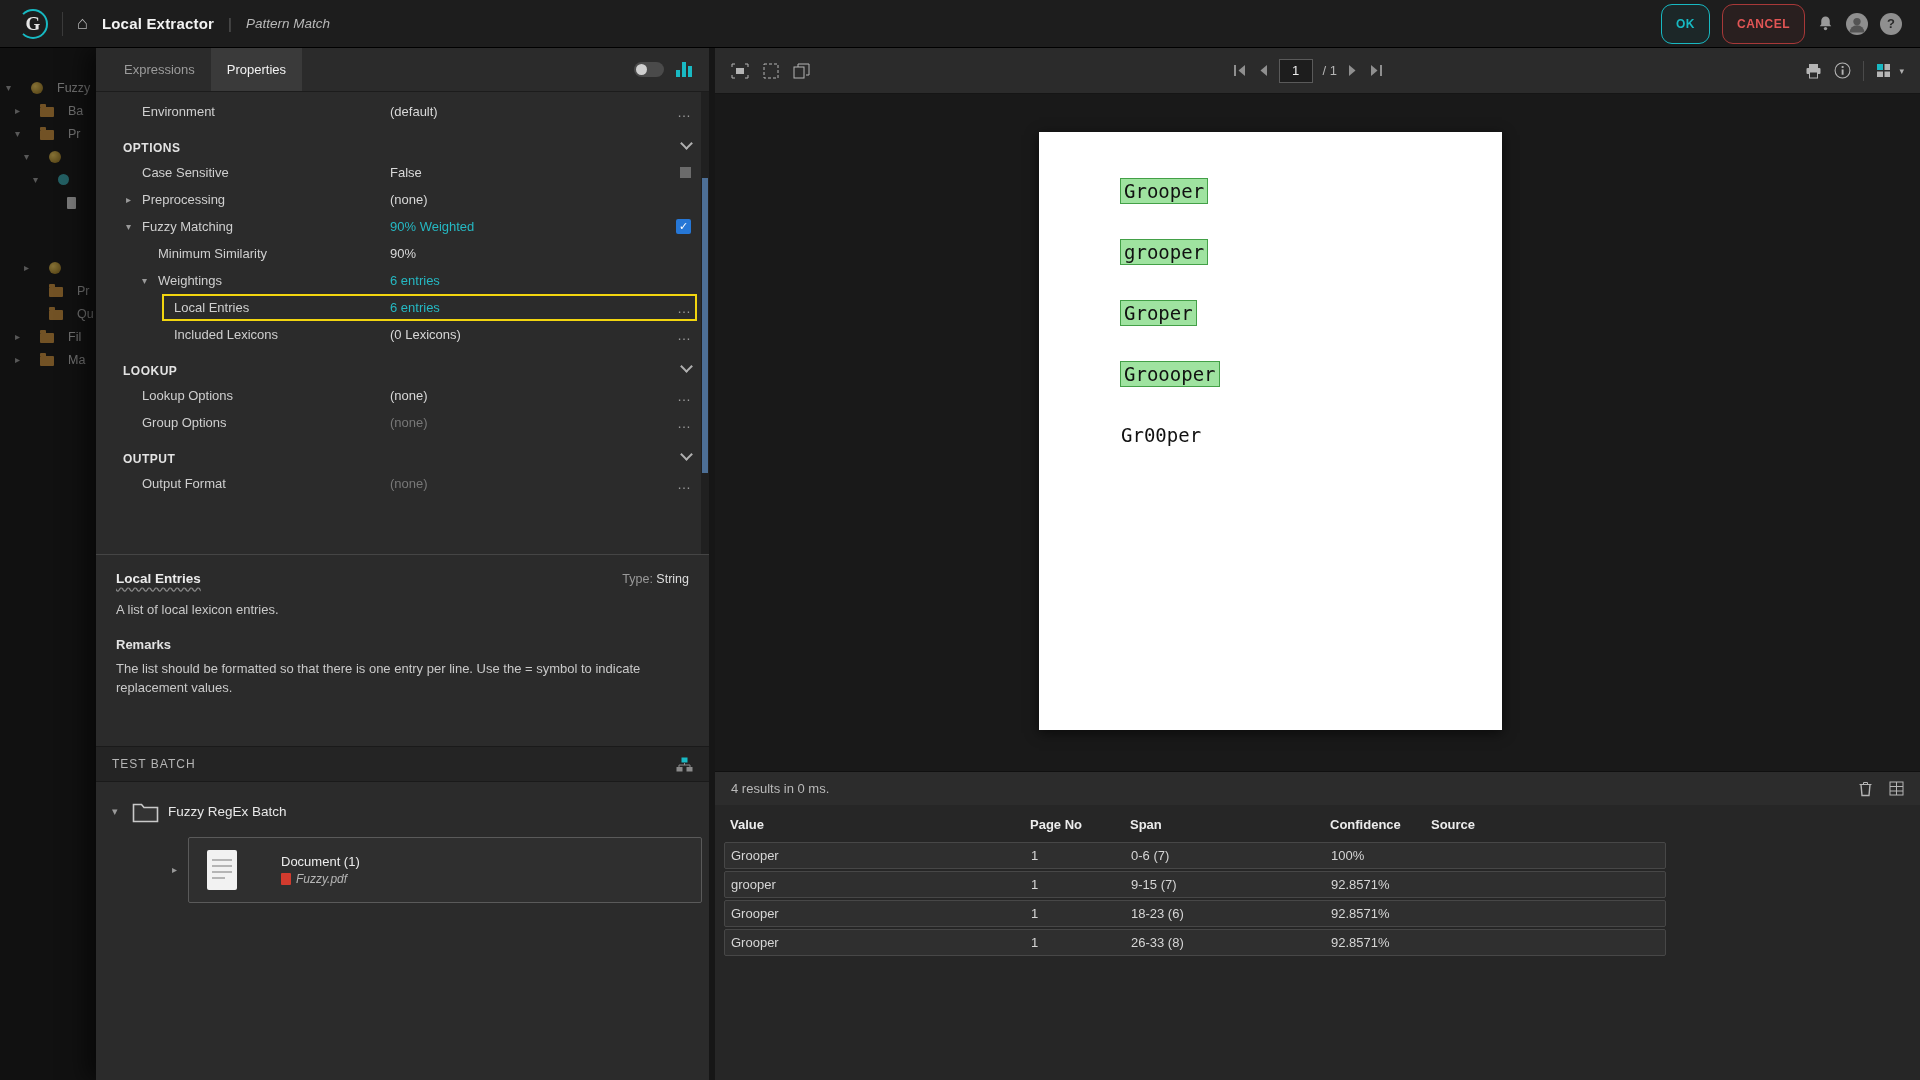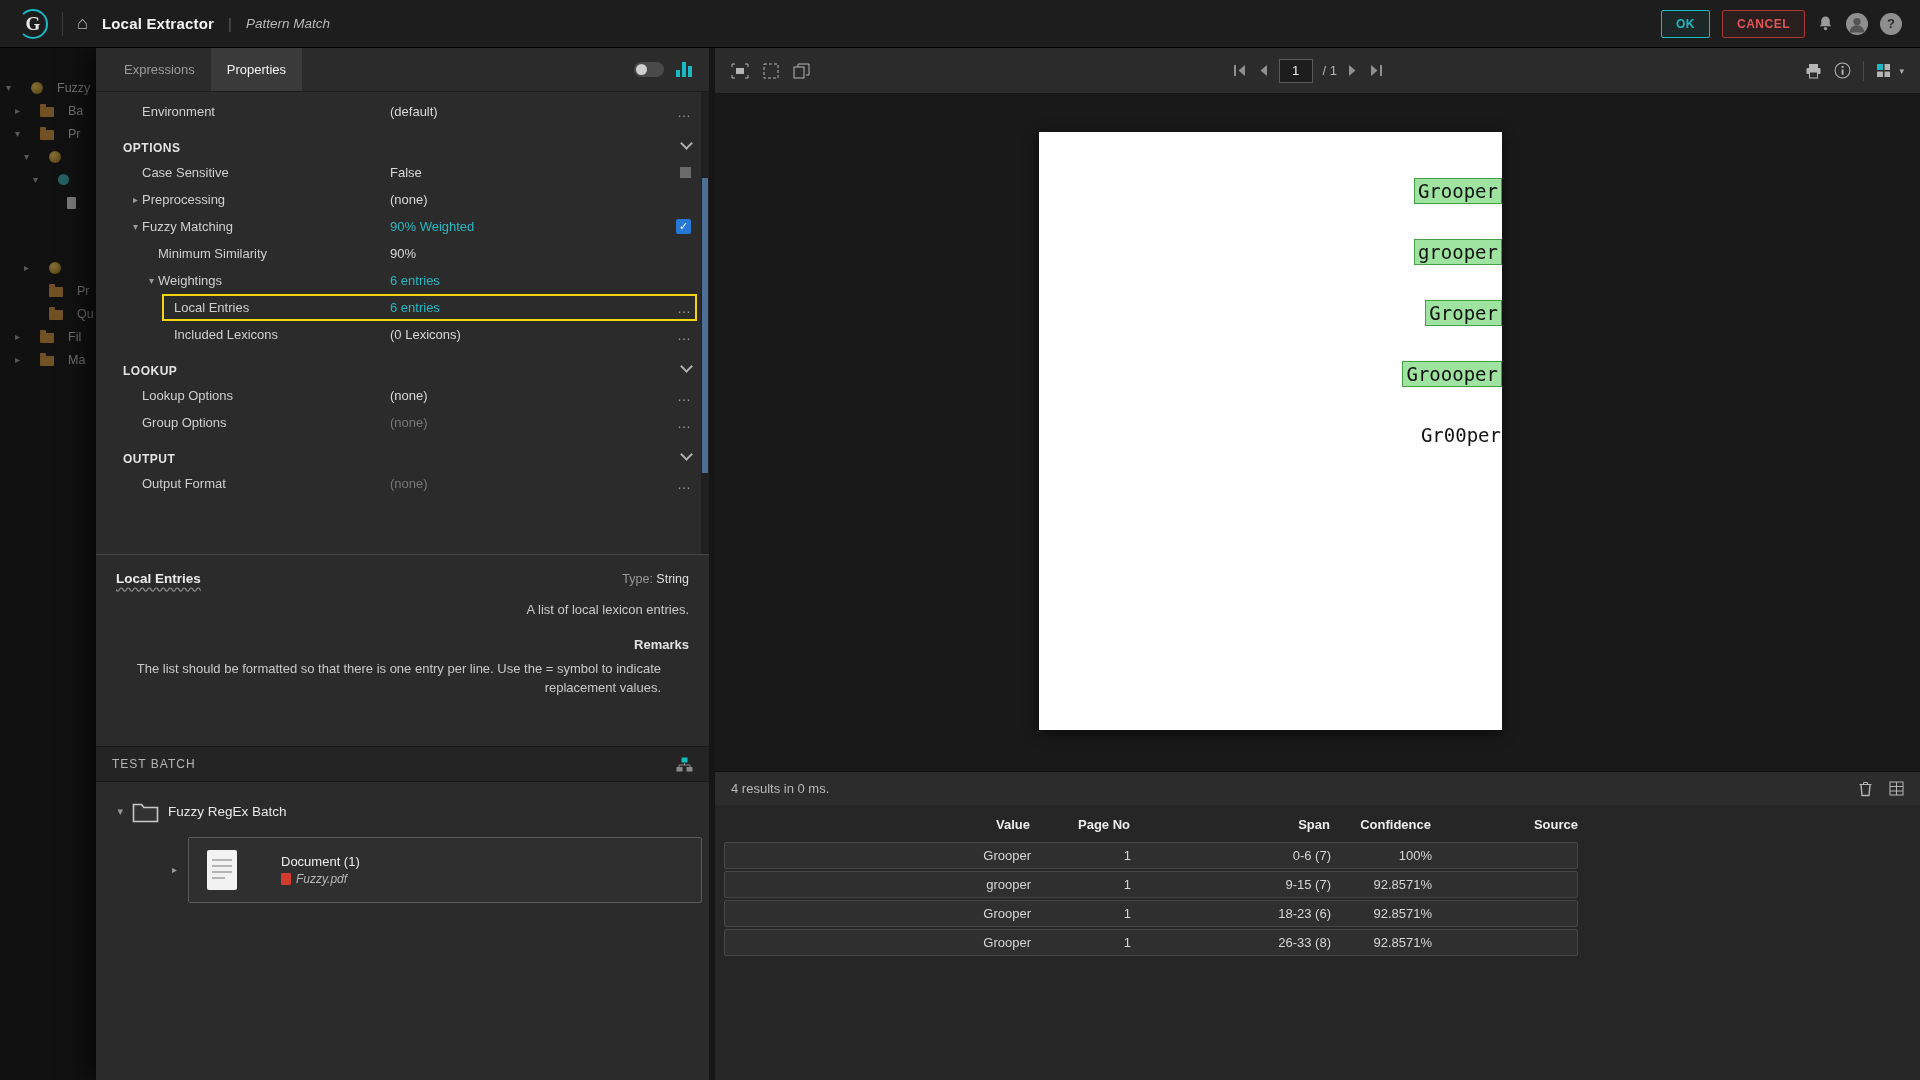--- a/index.html
+++ b/index.html
@@ -11,21 +11,21 @@
     display:flex; align-items:center; padding:0 18px; gap:14px; position:relative; z-index:30; }
   .logo { width:30px; height:30px; border-radius:50%; border:2px solid #17b9c2;
     border-left-color:transparent; display:flex; align-items:center; justify-content:center;
     font-family:"Liberation Serif", serif; font-weight:bold; font-size:19px; color:#e6e6e6; }
   .v-sep { width:1px; height:24px; background:#3a3a3a; }
   .home { font-size:18px; color:#b5b5b5; cursor:pointer; }
   .title { font-size:15px; font-weight:bold; color:#f2f2f2; letter-spacing:.2px; }
   .title-sep { color:#5a5a5a; font-size:15px; }
   .subtitle { font-size:13.5px; font-style:italic; color:#b8b8b8; }
   .topbar-right { margin-left:auto; display:flex; align-items:center; gap:12px; }
-  .btn { height:28px; padding:0 14px; border-radius:2px; font-size:12px; font-weight:bold;
+  .btn { height:40px; padding:0 14px; border-radius:11px; font-size:12px; font-weight:bold;
     display:flex; align-items:center; cursor:pointer; letter-spacing:.5px; }
   .btn-ok { color:#17b9c2; border:1px solid #17b9c2; background:rgba(23,185,194,.07); }
   .btn-cancel { color:#e25555; border:1px solid #a83838; background:rgba(210,70,70,.07); }
   .circle-btn { width:22px; height:22px; border-radius:50%; background:#8f8f8f; color:#2a2a2a;
     display:flex; align-items:center; justify-content:center; font-size:13px; font-weight:bold; cursor:pointer; }
   .icon-btn { display:flex; align-items:center; justify-content:center; cursor:pointer; }
 
   
   .workspace { position:relative; height:1032px; }
   .bg-tree { position:absolute; left:0; top:0; bottom:0; width:96px; background:#181818;
@@ -40,21 +40,21 @@
   .icon-folder .ico { background:#c98f3d; border-radius:1px; height:10px; margin-top:2px; }
   .icon-folder .ico::before { content:""; position:absolute; top:-3px; left:0; width:6px; height:3px;
     background:#c98f3d; border-radius:1px 1px 0 0; }
   .icon-node .ico { background:radial-gradient(circle at 35% 35%, #ecc75a, #8a6a1a); border-radius:50%; width:12px; height:12px; }
   .icon-gear .ico { background:#3aa7ae; border-radius:50%; width:11px; height:11px; }
   .icon-doc .ico { background:#d5d5d5; width:9px; height:12px; border-radius:1px; }
   .dim-overlay { position:absolute; inset:0; background:rgba(8,8,8,.45); z-index:5; }
 
   
   .dialog { position:absolute; left:96px; top:0; right:0; bottom:0; display:flex;
-    background:#b91c1c; box-shadow:-10px 0 22px rgba(0,0,0,.55); z-index:10;text-align:right; }
+    background:#b91c1c; box-shadow:-10px 0 22px rgba(0,0,0,.55); z-index:10; }
   .left-panel { width:613px; flex:none; background:#2b2b2b; display:flex; flex-direction:column; }
   .gutter { width:6px; flex:none; background:#161616; }
   .viewer { flex:1; min-width:0; display:flex; flex-direction:column; background:#1a1a1a; }
 
   
   .tabbar { height:44px; flex:none; display:flex; align-items:stretch; border-bottom:1px solid #1c1c1c;
     background:#2b2b2b; padding-left:12px; }
   .tab { padding:0 16px; display:flex; align-items:center; font-size:13px; color:#9b9b9b; cursor:pointer; }
   .tab.active { background:#3a3a3a; color:#f2f2f2; }
   .tabbar-right { margin-left:auto; display:flex; align-items:center; gap:12px; padding-right:16px; }
@@ -140,21 +140,21 @@
     box-shadow:0 3px 12px rgba(0,0,0,.6); padding:48px 0 0 81px; }
   .doc-line { margin-bottom:34px; font-family:"DejaVu Sans Mono", monospace; font-size:19px; color:#111; height:27px; }
   .doc-line .doc-text { padding:2px 1px; }
   .doc-line.highlight .doc-text { background:#9fe3a0; border:1px solid #43a047; padding:1px 3px; cursor:pointer; }
 
   
   .results-bar { height:34px; flex:none; background:#2c2c2c; border-top:1px solid #101010;
     display:flex; align-items:center; padding:0 16px; font-size:13px; color:#b9b9b9; }
   .results-bar .bar-icons { margin-left:auto; display:flex; gap:16px; }
   .results { flex:none; height:275px; background:#262626; padding:8px 0 0 9px; }
-  .rt { width:854px; }
+  .rt { width:942px; }
   .rt-header { display:grid; grid-template-columns:300px 100px 200px 101px 1fr; padding:4px 0 10px 6px;
     font-size:13px; font-weight:bold; color:#ececec; }
   .rt-header span { cursor:pointer; }
   .rt-row { display:grid; grid-template-columns:300px 100px 200px 101px 1fr; align-items:center; height:27px;
     border:1px solid #474747; border-radius:2px; background:#2f2f2f; margin-bottom:2px; padding-left:6px;
     font-size:13px; color:#d6d6d6; cursor:pointer; }
 
   svg { display:block; }
 </style>
 </head>

